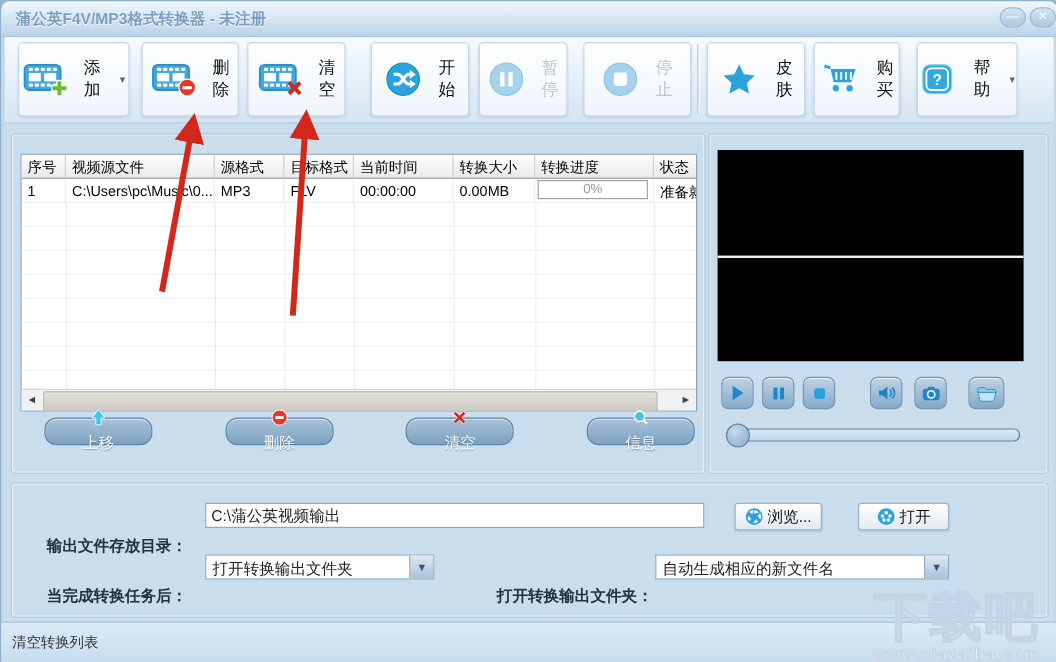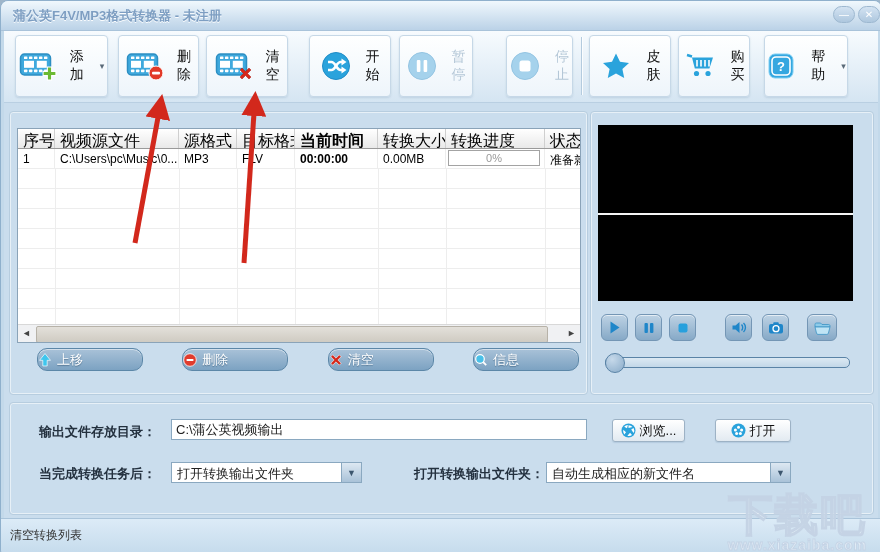--- a/index.html
+++ b/index.html
@@ -32,26 +32,26 @@
   .groupbox{position:absolute;border:1px solid #b7cddf;border-radius:4px;
     box-shadow:inset 0 0 0 1px rgba(255,255,255,.55);}
   .gb-left{left:8px;top:110px;width:577px;height:282px;}
   .gb-right{left:589px;top:110px;width:282px;height:282px;}
   .gb-settings{left:8px;top:401px;width:863px;height:111px;}
   
   .listview{position:absolute;left:16px;top:127px;width:562px;height:213px;background:#fff;
     border:1px solid #8aa3b8;overflow:hidden;}
   .lv-header{position:absolute;left:0;top:0;right:0;height:19px;display:flex;
     background:linear-gradient(#ffffff,#e9e9e9);border-bottom:1px solid #9a9a9a;}
-  .hcell{flex:0 0 auto;box-sizing:border-box;border-right:1px solid #cfcfcf;font-size:16px;
+  .hcell{flex:0 0 auto;box-sizing:border-box;border-right:1px solid #cfcfcf;font-size:12px;
     color:#000;padding:2px 0 0 5px;white-space:nowrap;overflow:hidden;}
   .lv-row{position:absolute;left:0;top:20px;right:0;height:20px;display:flex;}
   .cell{flex:0 0 auto;box-sizing:border-box;border-right:1px solid #ededed;border-bottom:1px solid #ededed;
     font-size:12px;color:#000;padding:3px 0 0 5px;white-space:nowrap;overflow:hidden;}
-  .c0{width:37px;} .c1{width:124px;} .c2{width:58px;} .c3{width:58px;} .c4{width:83px;font-weight:bold;}
+  .c0{width:37px;} .c1{width:124px;} .c2{width:58px;} .c3{width:58px;} .c4{width:83px;}
   .c5{width:68px;} .c6{width:99px;} .c7{width:60px;}
   .pgwrap{padding:1px 2px 0 2px;}
   .pgbox{box-sizing:border-box;width:92px;height:16px;border:1px solid #a3a3a3;background:#fff;
     font-size:11px;color:#9a9a9a;text-align:center;line-height:14px;}
   .lv-empty{position:absolute;left:0;top:40px;right:0;bottom:17px;
     background:
       linear-gradient(#ededed,#ededed) 37px 0/1px 100% no-repeat,
       linear-gradient(#ededed,#ededed) 161px 0/1px 100% no-repeat,
       linear-gradient(#ededed,#ededed) 219px 0/1px 100% no-repeat,
       linear-gradient(#ededed,#ededed) 277px 0/1px 100% no-repeat,
@@ -61,37 +61,37 @@
       repeating-linear-gradient(to bottom,transparent 0 19px,#ededed 19px 20px);}
   .lv-hscroll{position:absolute;left:0;right:0;bottom:0;height:17px;background:#f0f1f3;
     border-top:1px solid #d8d8d8;}
   .sarrow{position:absolute;top:0;width:17px;height:17px;font-size:9px;color:#444;text-align:center;
     line-height:17px;background:#f0f1f3;}
   .sarrow.left{left:0;} .sarrow.right{right:0;}
   .sthumb{position:absolute;left:18px;top:1px;width:510px;height:15px;background:linear-gradient(#e3e0da,#cfcbc2);
     border:1px solid #b7b2a8;border-radius:2px;}
   
   .actionrow{position:absolute;left:36px;top:347px;width:542px;height:23px;display:flex;justify-content:space-between;}
-  .abtn{width:106px;height:23px;border:1px solid #5c87a8;border-radius:10px;
+  .abtn{width:90px;height:23px;border:1px solid #5c87a8;border-radius:10px;
     background:linear-gradient(#a9c2d8,#7ca2c2);color:#fff;font-size:13px;
-    display:flex;align-items:center;justify-content:flex-start;gap:5px;
-    text-shadow:0 1px 1px rgba(20,50,80,.45);box-shadow:inset 0 1px 0 rgba(255,255,255,.5);padding:0;}
+    display:flex;align-items:center;justify-content:center;gap:5px;
+    text-shadow:0 1px 1px rgba(20,50,80,.45);box-shadow:inset 0 1px 0 rgba(255,255,255,.5);padding:0;flex-direction:column;}
   .aicon{display:inline-flex;width:14px;height:14px;align-items:center;justify-content:center;}
   
   .screen{position:absolute;left:597px;top:124px;width:255px;height:176px;background:#000;}
   .screenline{position:absolute;left:0;top:88px;width:100%;height:2px;background:#f4f4f4;}
   .pbtn{position:absolute;top:313px;width:27px;height:27px;border-radius:6px;
     background:linear-gradient(#bdd2e4,#86a9c7);border:1px solid #7496b5;
     display:flex;align-items:center;justify-content:center;box-shadow:inset 0 1px 0 rgba(255,255,255,.6);padding:0;}
   .seektrack{position:absolute;left:604px;top:356px;width:243px;height:9px;border-radius:5px;
     border:1px solid #547fa0;border:1px solid #5a83a6;background:linear-gradient(#dce9f3,#c2d7e8);}
   .seekthumb{position:absolute;left:604px;top:352px;width:18px;height:18px;border-radius:50%;
     background:radial-gradient(circle at 35% 30%,#c6d9ea,#89abc9);border:1px solid #5a83a6;}
   
-  .setlabel{position:absolute;font-size:13px;font-weight:bold;color:#24313f;white-space:nowrap;}
+  .setlabel{position:absolute;font-size:13px;font-weight:bold;color:#24313f;white-space:nowrap;margin-top:23px;}
   .textinput{position:absolute;left:170px;top:418px;width:406px;height:17px;border:1px solid #8aa8c0;
     font-size:13px;padding:1px 4px;color:#222;background:#fff;font-family:inherit;}
   .setbtn{position:absolute;height:23px;background:linear-gradient(#ffffff,#e2eaf1);
     border:1px solid #9db2c5;border-radius:3px;font-size:13px;color:#111;
     display:flex;align-items:center;justify-content:center;gap:4px;box-shadow:0 1px 1px rgba(130,160,190,.3);padding:0;}
   .fselect{position:absolute;height:21px;box-sizing:border-box;border:1px solid #8aa8c0;background:#fff;
     display:flex;align-items:stretch;font-size:13px;color:#222;}
   .fselect .val{flex:1;padding:2px 0 0 5px;white-space:nowrap;overflow:hidden;}
   .fselect .sbtn{width:19px;background:linear-gradient(#dde8f2,#a9c2d8);border-left:1px solid #8aa8c0;
     display:flex;align-items:center;justify-content:center;font-size:9px;color:#3c566e;}
@@ -217,21 +217,21 @@
       <span class="ticon" style="width:30px">
         <svg width="30" height="30" viewBox="0 0 30 30">
             <circle cx="15" cy="15" r="13.5" fill="#a5d2ec" stroke="#93c4e2"></circle>
             <rect x="9.8" y="9" width="3.6" height="12" rx="1" fill="#fff"></rect>
             <rect x="16.6" y="9" width="3.6" height="12" rx="1" fill="#fff"></rect>
           </svg>
       </span>
       <span class="tlabel">暂停</span>
     </button>
 
-    <button class="tbtn disabled" style="left:502px;width:67px">
+    <button class="tbtn disabled" style="left:482px;width:90px">
       <span class="ticon" style="width:30px">
         <svg width="30" height="30" viewBox="0 0 30 30">
             <circle cx="15" cy="15" r="13.5" fill="#a5d2ec" stroke="#93c4e2"></circle>
             <rect x="9.5" y="9.5" width="11" height="11" rx="2.5" fill="#fff"></rect>
           </svg>
       </span>
       <span class="tlabel">停止</span>
     </button>
 
     <div class="tooldivider"></div>

